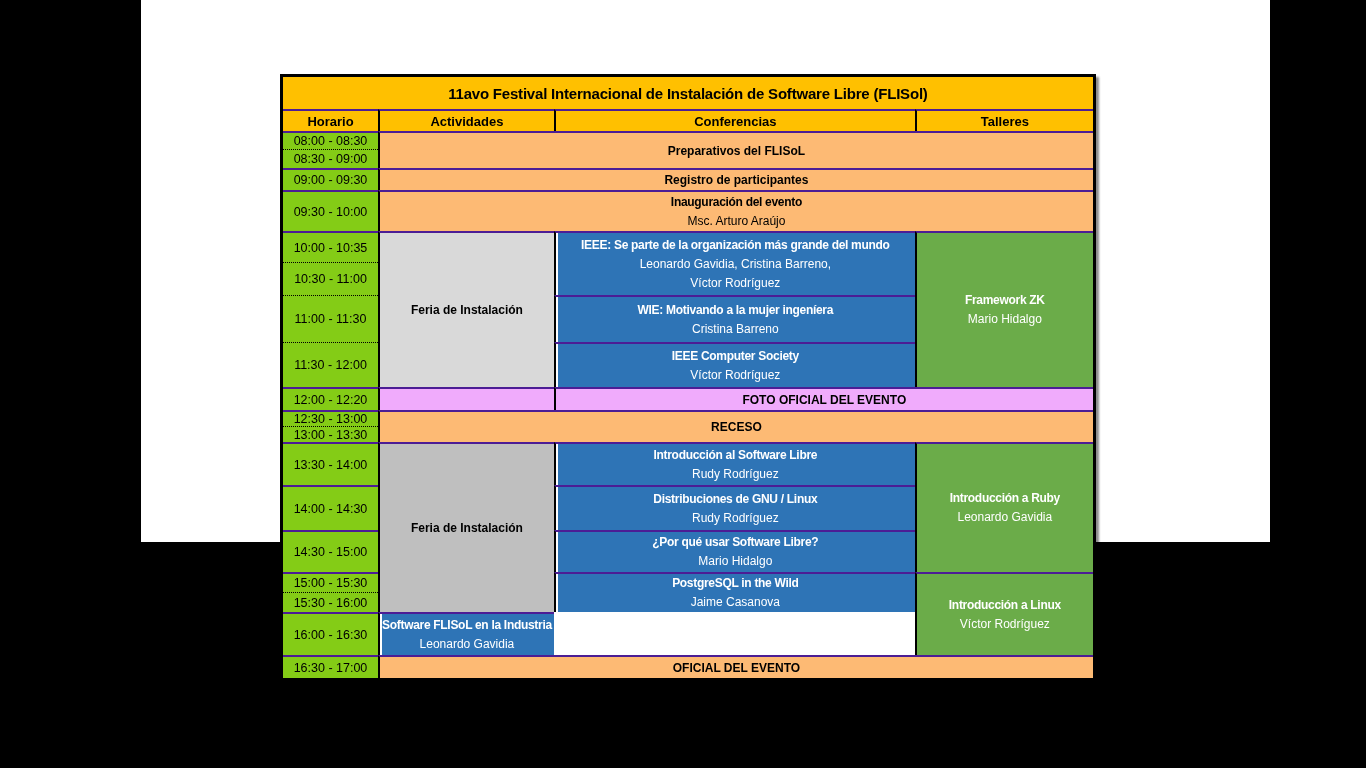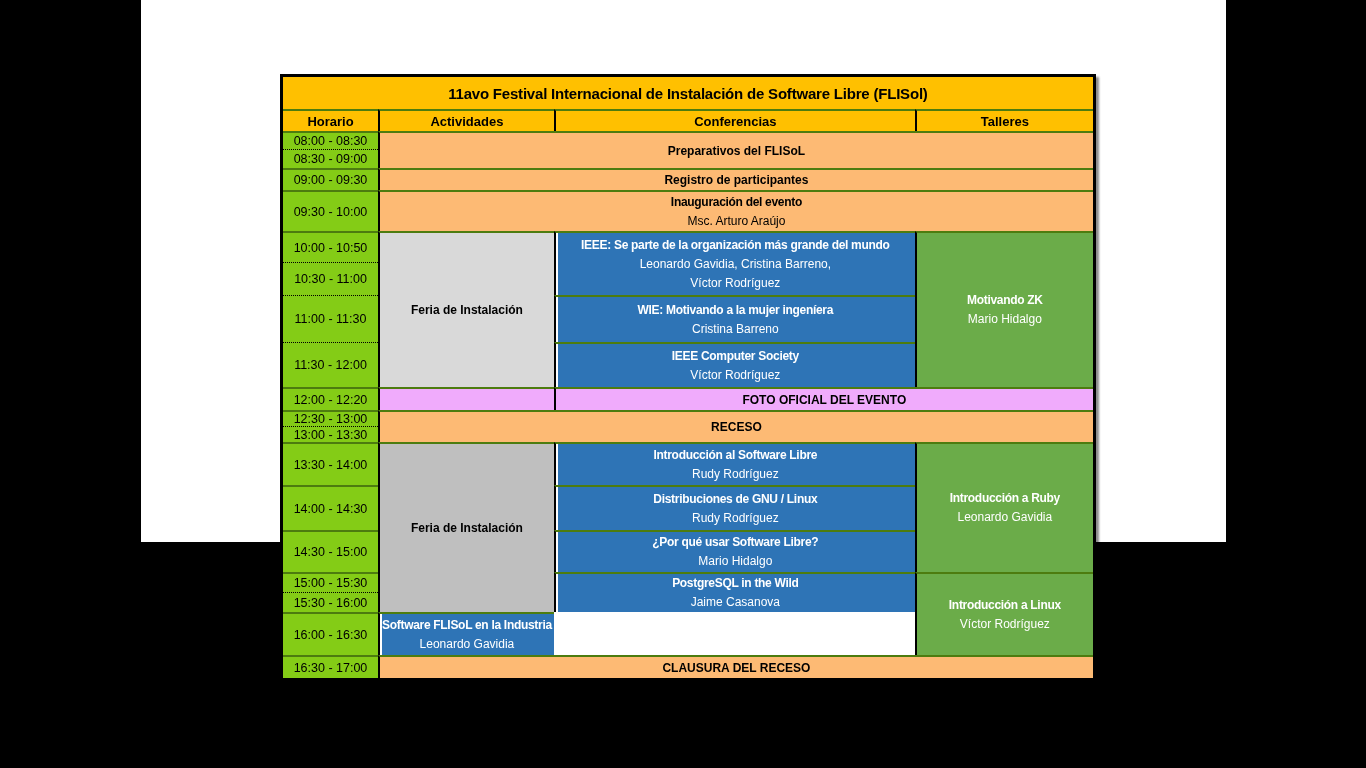--- a/index.html
+++ b/index.html
@@ -1,34 +1,34 @@
 <!DOCTYPE html>
 <html><head>
 <meta charset="utf-8">
 <style>
   html,body{margin:0;padding:0;}
   body{
     width:1366px;height:768px;background:#000;position:relative;overflow:hidden;
     font-family:"Liberation Sans", sans-serif;
   }
   .sheet{
-    position:absolute;left:141px;top:0;width:1085px;height:542px;background:#ffffff;
+    position:absolute;left:141px;top:0;width:1085px;height:542px;background:#ffffff;padding-left:44px;
   }
   table.schedule{
     position:absolute;left:139px;top:74px;
     border-collapse:separate;border-spacing:0;
     border:3px solid #000;
     table-layout:fixed;
     box-shadow:3px 3px 2px rgba(0,0,0,0.45);
     background:#fff;
   }
   td{
     padding:0 2px;text-align:center;vertical-align:middle;
     font-size:12px;color:#000;overflow:hidden;
-    border-top:2px solid #4d7c0f;border-left:2px solid #000;
+    border-top:2px solid #4c1d95;border-left:2px solid #000;
     white-space:nowrap;
   }
   td.c0{border-left:none;}
   tr.title-row td{border-top:none;}
   td.dot{border-top:1px dotted #000;}
 
   .orange{background:#FFC000;}
   .cream{background:#fdba74;font-weight:bold;}
   .blue{background:#2E74B6;color:#fff;margin-top:36px;}
   .green{background:#6BAC49;color:#fff;}
@@ -83,29 +83,29 @@
 
     <tr style="height:41px">
       <td class="c0 time">09:30 - 10:00</td>
       <td colspan="3" class="cream">
         <div class="ev-title">Inauguración del evento</div>
         <div class="ev-speaker">Msc. Arturo Araújo</div>
       </td>
     </tr>
 
     <tr style="height:31px">
-      <td class="c0 time">10:00 - 10:50</td>
+      <td class="c0 time">10:00 - 10:35</td>
       <td rowspan="4" class="gray1">Feria de Instalación</td>
       <td rowspan="2" class="blue gap">
         <div class="ev-title">IEEE: Se parte de la organización más grande del mundo</div>
         <div class="ev-speaker">Leonardo Gavidia, Cristina Barreno,</div>
         <div class="ev-speaker">Víctor Rodríguez</div>
       </td>
       <td rowspan="4" class="green">
-        <div class="ev-title">Motivando ZK</div>
+        <div class="ev-title">Framework ZK</div>
         <div class="ev-speaker">Mario Hidalgo</div>
       </td>
     </tr>
     <tr style="height:33px">
       <td class="c0 time dot">10:30 - 11:00</td>
     </tr>
     <tr style="height:47px">
       <td class="c0 time dot">11:00 - 11:30</td>
       <td class="blue gap">
         <div class="ev-title">WIE: Motivando a la mujer ingeníera</div>
@@ -177,17 +177,17 @@
     <tr style="height:43px">
       <td class="c0 time">16:00 - 16:30</td>
       <td class="blue gap">
         <div class="ev-title">Software FLISoL en la Industria</div>
         <div class="ev-speaker">Leonardo Gavidia</div>
       </td>
     </tr>
 
     <tr style="height:23px">
       <td class="c0 time">16:30 - 17:00</td>
-      <td colspan="3" class="cream">CLAUSURA DEL RECESO</td>
+      <td colspan="3" class="cream">OFICIAL DEL EVENTO</td>
     </tr>
   </tbody>
     </table>
 </div>
 
 </body></html>

